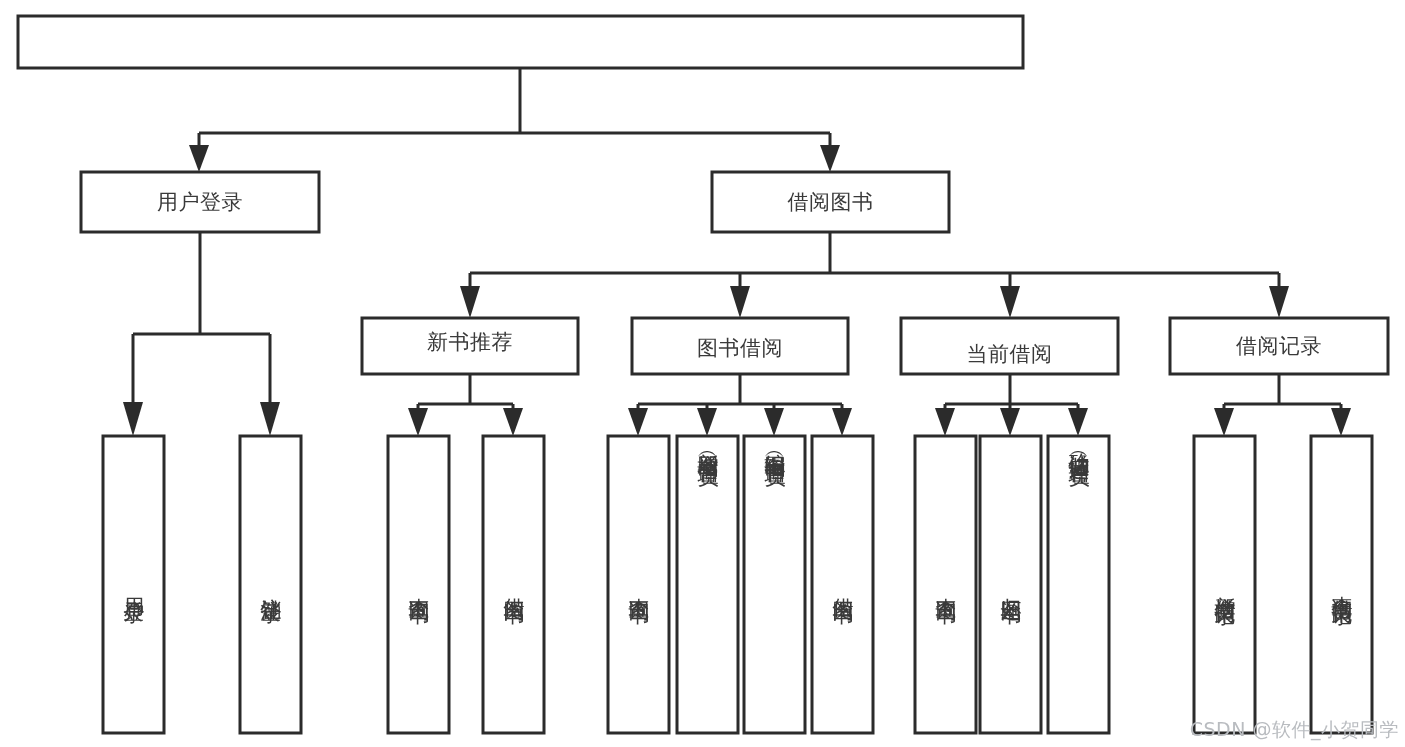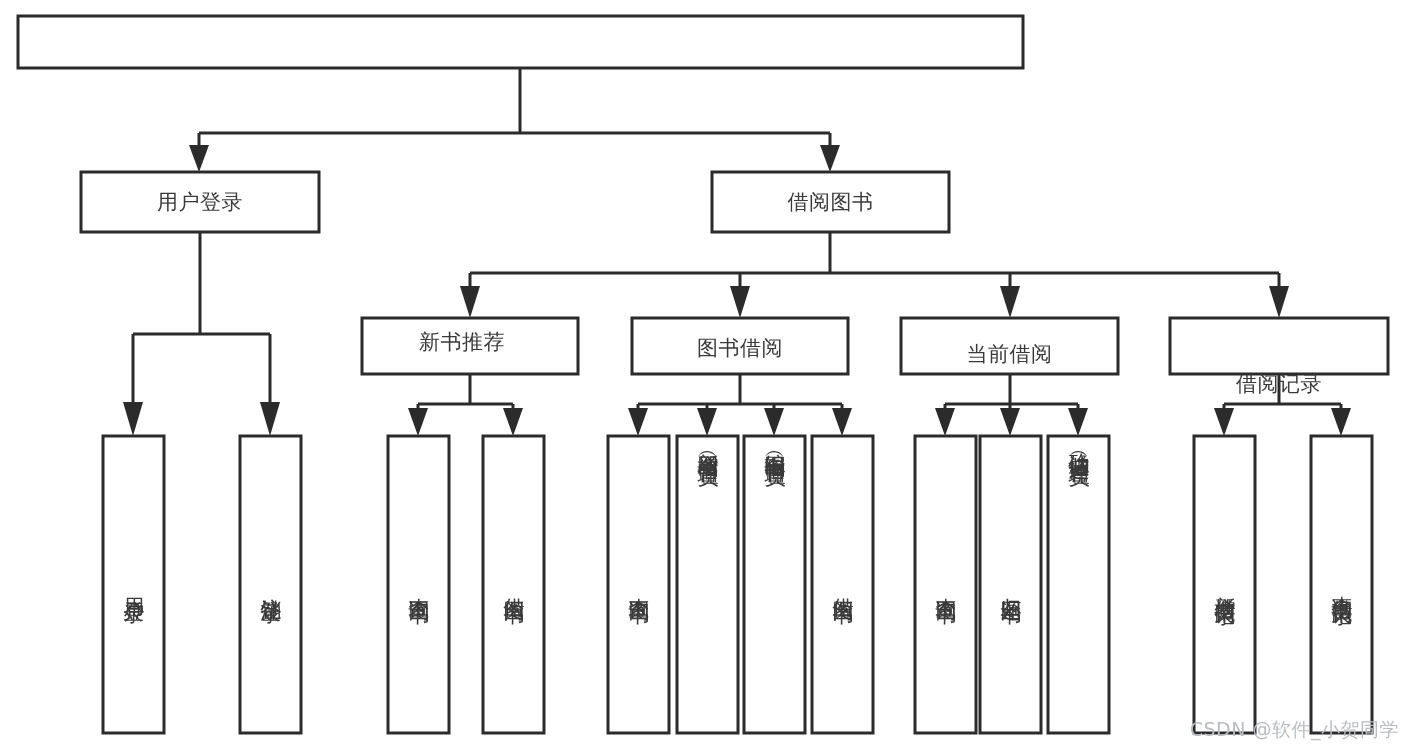--- a/index.html
+++ b/index.html
@@ -171,24 +171,24 @@
 
     <rect class="node-box" x="1194" y="436" width="61" height="297"></rect>
     <rect class="node-box" x="1311" y="436" width="61" height="297"></rect>
 
   </svg>
 
 
   <div class="node-label-h" style="left:81px; top:172px; width:238px; height:60px;">用户登录</div>
   <div class="node-label-h" style="left:712px; top:172px; width:237px; height:60px;">借阅图书</div>
 
-  <div class="node-label-h" style="left:354px; top:318px; width:216px; height:48px;">新书推荐</div>
+  <div class="node-label-h" style="left:362px; top:318px; width:216px; height:48px;">新书推荐</div>
   <div class="node-label-h" style="left:632px; top:318px; width:216px; height:60px;">图书借阅</div>
   <div class="node-label-h" style="left:901px; top:318px; width:217px; height:72px;">当前借阅</div>
-  <div class="node-label-h" style="left:1170px; top:318px; width:218px; height:56px;margin-top:38px;">借阅记录</div>
+  <div class="node-label-h" style="left:1170px; top:318px; width:218px; height:56px;">借阅记录</div>
 
   <div class="node-label-v" style="left:103px; top:436px; width:61px; height:297px;">
     <span>用户登录</span>
   </div>
   <div class="node-label-v" style="left:240px; top:436px; width:61px; height:297px;">
     <span>注销登录</span>
   </div>
 
   <div class="node-label-v" style="left:388px; top:436px; width:61px; height:297px;">
     <span>查询图书</span>

